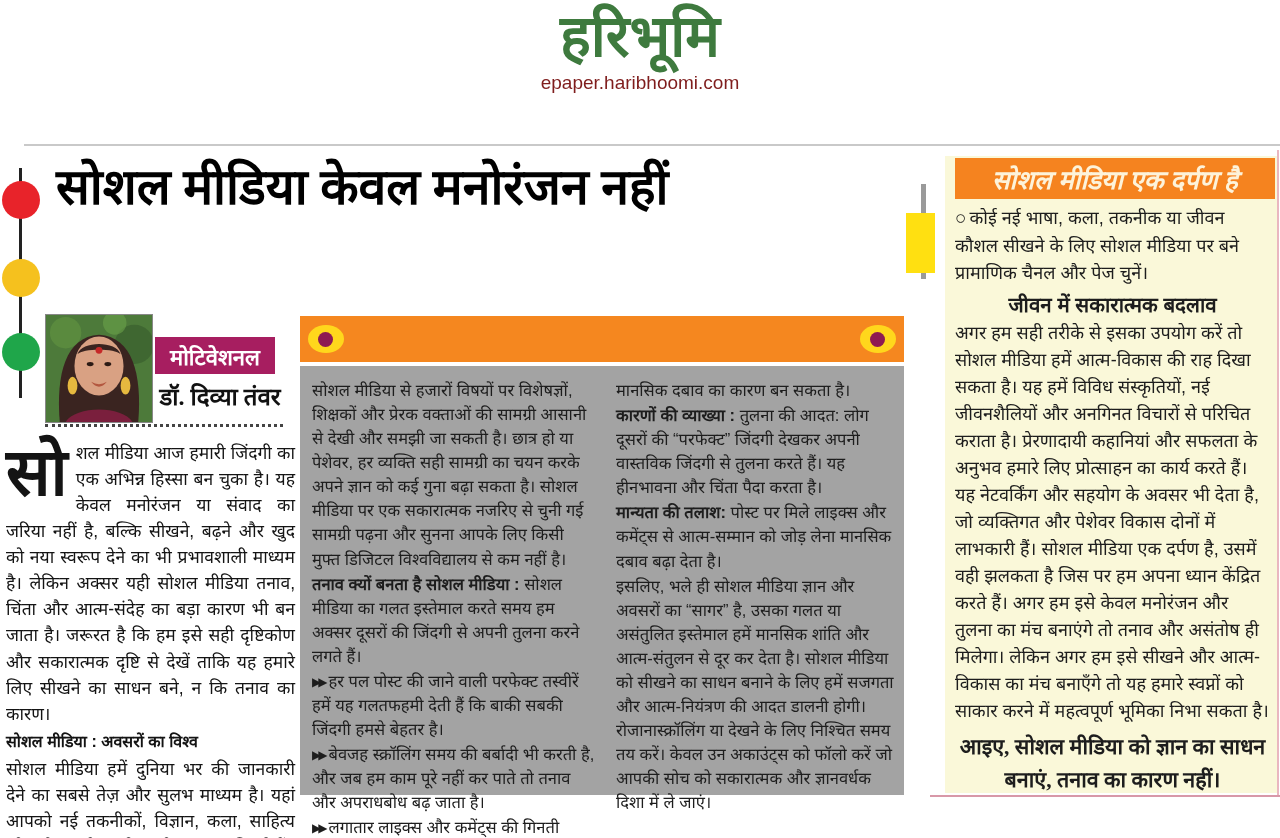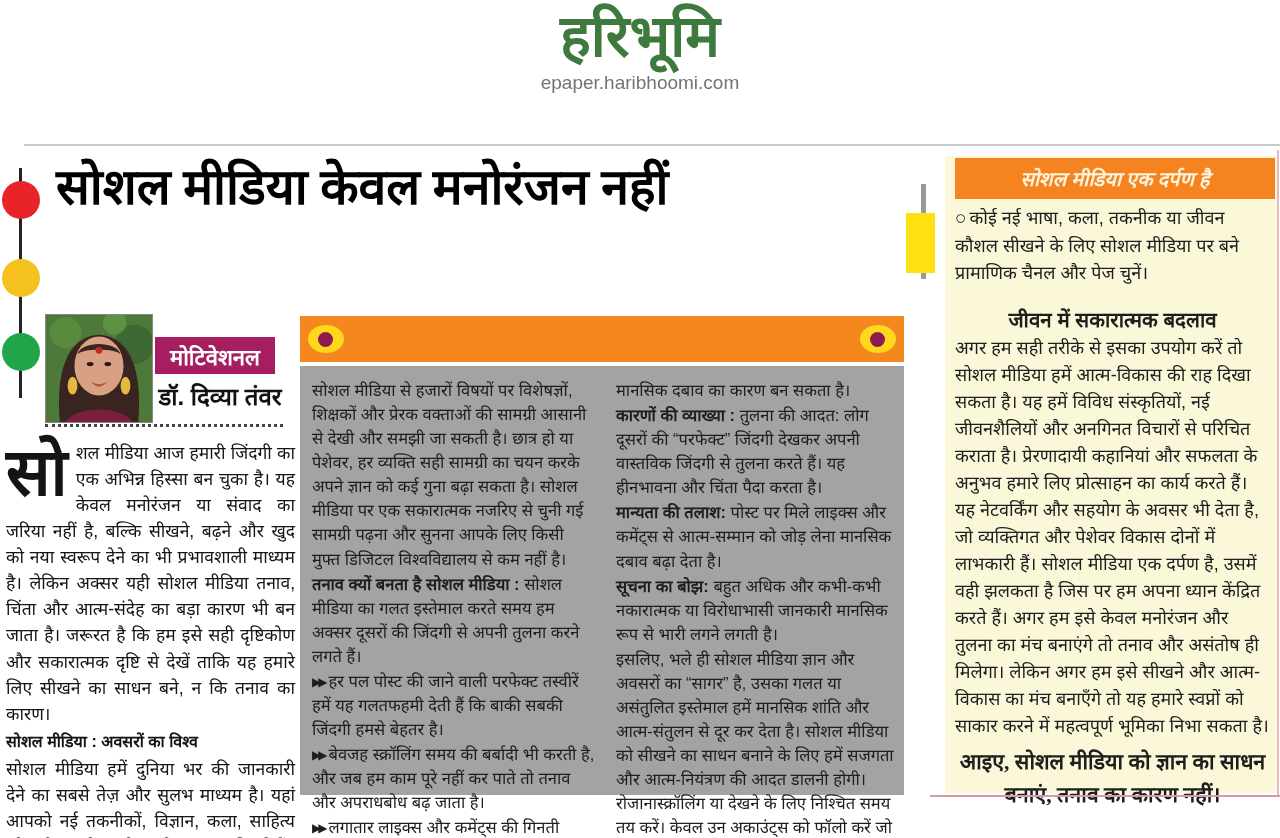--- a/index.html
+++ b/index.html
@@ -1,42 +1,42 @@
 <!DOCTYPE html>
 <html><head>
 <meta charset="utf-8">
 <style>
   * { box-sizing: border-box; margin: 0; padding: 0; }
   html,body { width:1280px; height:838px; background:#fff; font-family:"Liberation Sans",sans-serif; position:relative; overflow:hidden; }
 
   
   .masthead { position:absolute; top:4px; left:0; width:100%; text-align:center; }
   .logo { font-size:58px; font-weight:bold; color:#3e7a3e; line-height:1.15; font-family:"Liberation Serif",serif; }
-  .site { font-size:19px; color:#737373; margin-top:1px; }
+  .site { font-size:19px; color:#7f1d1d; margin-top:1px; }
   .edition { font-size:17px; font-weight:bold; color:#151515; margin-top:2px; }
   .top-rule { position:absolute; top:144px; left:24px; right:0; border-top:2px solid #c9c9c9; }
 
   
   .tl-line { position:absolute; left:19px; top:168px; width:3px; height:230px; background:#222; }
   .tl-dot { position:absolute; width:38px; height:38px; border-radius:50%; left:2px; }
   .tl-red { top:181px; background:#e8232a; }
   .tl-yellow { top:259px; background:#f5c11e; }
   .tl-green { top:333px; background:#1fa64a; }
 
   
   .headline { position:absolute; left:56px; top:156px; width:845px; font-family:"Liberation Serif",serif; font-weight:bold; font-size:50px; line-height:1.27; color:#000; }
 
   
   .marker-line { position:absolute; left:921px; top:184px; width:5px; height:95px; background:#9a9a9a; }
   .marker-rect { position:absolute; left:906px; top:213px; width:29px; height:60px; background:#ffe011; }
 
   
   .photo { position:absolute; left:45px; top:314px; width:108px; height:109px; border:1px solid #888; }
   .author-tag { position:absolute; left:155px; top:337px; width:120px; height:37px; background:#a71e60; color:#fff; font-weight:bold; font-size:22px; display:flex; align-items:center; justify-content:center; }
-  .author-name { position:absolute; left:150px; top:379px; width:140px; text-align:center; font-weight:bold; font-size:24px; color:#111; font-family:Liberation Sans, sans-serif; }
+  .author-name { position:absolute; left:150px; top:379px; width:140px; text-align:center; font-weight:bold; font-size:24px; color:#111; font-family:Liberation Serif, serif; }
   .dotted-rule { position:absolute; left:45px; top:424px; width:238px; border-top:3px dotted #444; }
 
   
   .left-col { position:absolute; left:6px; top:440px; width:289px; font-size:17.5px; line-height:1.49; text-align:justify; color:#141414; }
   .dropcap { float:left; font-size:66px; line-height:0.82; font-weight:bold; padding:6px 8px 0 0; font-family:"Liberation Serif",serif; }
   .left-subhead { font-weight:bold; font-size:16px; text-align:left; margin-top:3px; margin-bottom:2px; }
 
   
   .mid-header { position:absolute; left:300px; top:316px; width:604px; height:46px; background:#f5871f; color:#fff; font-weight:bold; font-size:30px; display:flex; align-items:center; justify-content:center; font-family:"Liberation Serif",serif; }
   .oval { position:absolute; top:9px; width:36px; height:28px; background:#ffd71c; border-radius:50%; }
@@ -46,24 +46,24 @@
   .mid-body { position:absolute; left:300px; top:366px; width:604px; height:429px; background:#a3a3a3; }
   .mid-col { position:absolute; top:12px; width:284px; font-size:16.5px; line-height:1.46; color:#1d1d1d; }
   .mid-col-1 { left:12px; }
   .mid-col-2 { left:316px; }
   .mid-col p { margin-bottom:1px; }
   .lead { font-weight:bold; }
   .arrow-bullet::before { content:"\25B6\25B6"; font-size:12px; letter-spacing:-3px; margin-right:4px; position:relative; top:-1px; }
 
   
   .right-panel { position:absolute; left:945px; top:156px; width:333px; height:637px; background:#faf8d9; }
-  .rp-header { position:absolute; left:10px; top:2px; right:3px; height:41px; background:#f5831f; color:#fdf3da; font-weight:bold; font-style:italic; font-size:20px; display:flex; align-items:center; justify-content:center; font-family:"Liberation Serif",serif; }
+  .rp-header { position:absolute; left:10px; top:2px; right:3px; height:41px; background:#f5831f; color:#fdf3da; font-weight:bold; font-style:italic; font-size:26px; display:flex; align-items:center; justify-content:center; font-family:"Liberation Serif",serif; }
   .rp-body { position:absolute; top:48px; left:10px; right:8px; font-size:18px; line-height:1.5; color:#1d1d1d; }
   .rp-bullet::before { content:"\25CB"; font-weight:bold; font-size:19px; margin-right:3px; }
-  .rp-subhead { text-align:center; font-weight:bold; font-size:20.5px; margin-top:18px; }
+  .rp-subhead { text-align:center; font-weight:bold; font-size:20.5px; margin-top:3px; }
   .rp-closing { text-align:center; font-weight:bold; font-size:21.5px; margin-top:6px; font-family:"Liberation Serif",serif; }
 
   
   .edge-right { position:absolute; left:1277px; top:150px; width:2px; height:646px; background:#e9b7c0; }
   .edge-bottom { position:absolute; left:930px; top:795px; width:350px; height:2px; background:#d898a8; }
 </style>
 </head>
 <body>
 
 <div class="masthead">
@@ -121,21 +121,20 @@
     <p><span class="lead">तनाव क्यों बनता है सोशल मीडिया :</span> <span>सोशल मीडिया का गलत इस्तेमाल करते समय हम अक्सर दूसरों की जिंदगी से अपनी तुलना करने लगते हैं।</span></p>
     <p class="arrow-bullet">हर पल पोस्ट की जाने वाली परफेक्ट तस्वीरें हमें यह गलतफहमी देती हैं कि बाकी सबकी जिंदगी हमसे बेहतर है।</p>
     <p class="arrow-bullet">बेवजह स्क्रॉलिंग समय की बर्बादी भी करती है, और जब हम काम पूरे नहीं कर पाते तो तनाव और अपराधबोध बढ़ जाता है।</p>
     <p class="arrow-bullet">लगातार लाइक्स और कमेंट्स की गिनती करना आत्म-सम्मान को दूसरों की राय से जोड़ देता है।</p>
 
   </div>
   <div class="mid-col mid-col-2">
     <p>मानसिक दबाव का कारण बन सकता है।</p>
     <p><span class="lead">कारणों की व्याख्या :</span> <span>तुलना की आदत: लोग दूसरों की “परफेक्ट” जिंदगी देखकर अपनी वास्तविक जिंदगी से तुलना करते हैं। यह हीनभावना और चिंता पैदा करता है।</span></p>
     <p><span class="lead">मान्यता की तलाश:</span> <span>पोस्ट पर मिले लाइक्स और कमेंट्स से आत्म-सम्मान को जोड़ लेना मानसिक दबाव बढ़ा देता है।</span></p>
-    <p><span class="lead">सूचना का बोझ:</span> <span>बहुत अधिक और कभी-कभी नकारात्मक या विरोधाभासी जानकारी मानसिक रूप से भारी लगने लगती है।</span></p>
     <p>इसलिए, भले ही सोशल मीडिया ज्ञान और अवसरों का “सागर” है, उसका गलत या असंतुलित इस्तेमाल हमें मानसिक शांति और आत्म-संतुलन से दूर कर देता है। सोशल मीडिया को सीखने का साधन बनाने के लिए हमें सजगता और आत्म-नियंत्रण की आदत डालनी होगी। रोजानास्क्रॉलिंग या देखने के लिए निश्चित समय तय करें। केवल उन अकाउंट्स को फॉलो करें जो आपकी सोच को सकारात्मक और ज्ञानवर्धक दिशा में ले जाएं।</p>
   </div>
 </div>
 
 <div class="right-panel">
   <div class="rp-header">सोशल मीडिया एक दर्पण है</div>
   <div class="rp-body">
     <p class="rp-bullet">कोई नई भाषा, कला, तकनीक या जीवन कौशल सीखने के लिए सोशल मीडिया पर बने प्रामाणिक चैनल और पेज चुनें।</p>
     <div class="rp-subhead">जीवन में सकारात्मक बदलाव</div>
     <p>अगर हम सही तरीके से इसका उपयोग करें तो सोशल मीडिया हमें आत्म-विकास की राह दिखा सकता है। यह हमें विविध संस्कृतियों, नई जीवनशैलियों और अनगिनत विचारों से परिचित कराता है। प्रेरणादायी कहानियां और सफलता के अनुभव हमारे लिए प्रोत्साहन का कार्य करते हैं। यह नेटवर्किंग और सहयोग के अवसर भी देता है, जो व्यक्तिगत और पेशेवर विकास दोनों में लाभकारी हैं। सोशल मीडिया एक दर्पण है, उसमें वही झलकता है जिस पर हम अपना ध्यान केंद्रित करते हैं। अगर हम इसे केवल मनोरंजन और तुलना का मंच बनाएंगे तो तनाव और असंतोष ही मिलेगा। लेकिन अगर हम इसे सीखने और आत्म-विकास का मंच बनाएँगे तो यह हमारे स्वप्नों को साकार करने में महत्वपूर्ण भूमिका निभा सकता है।</p>

